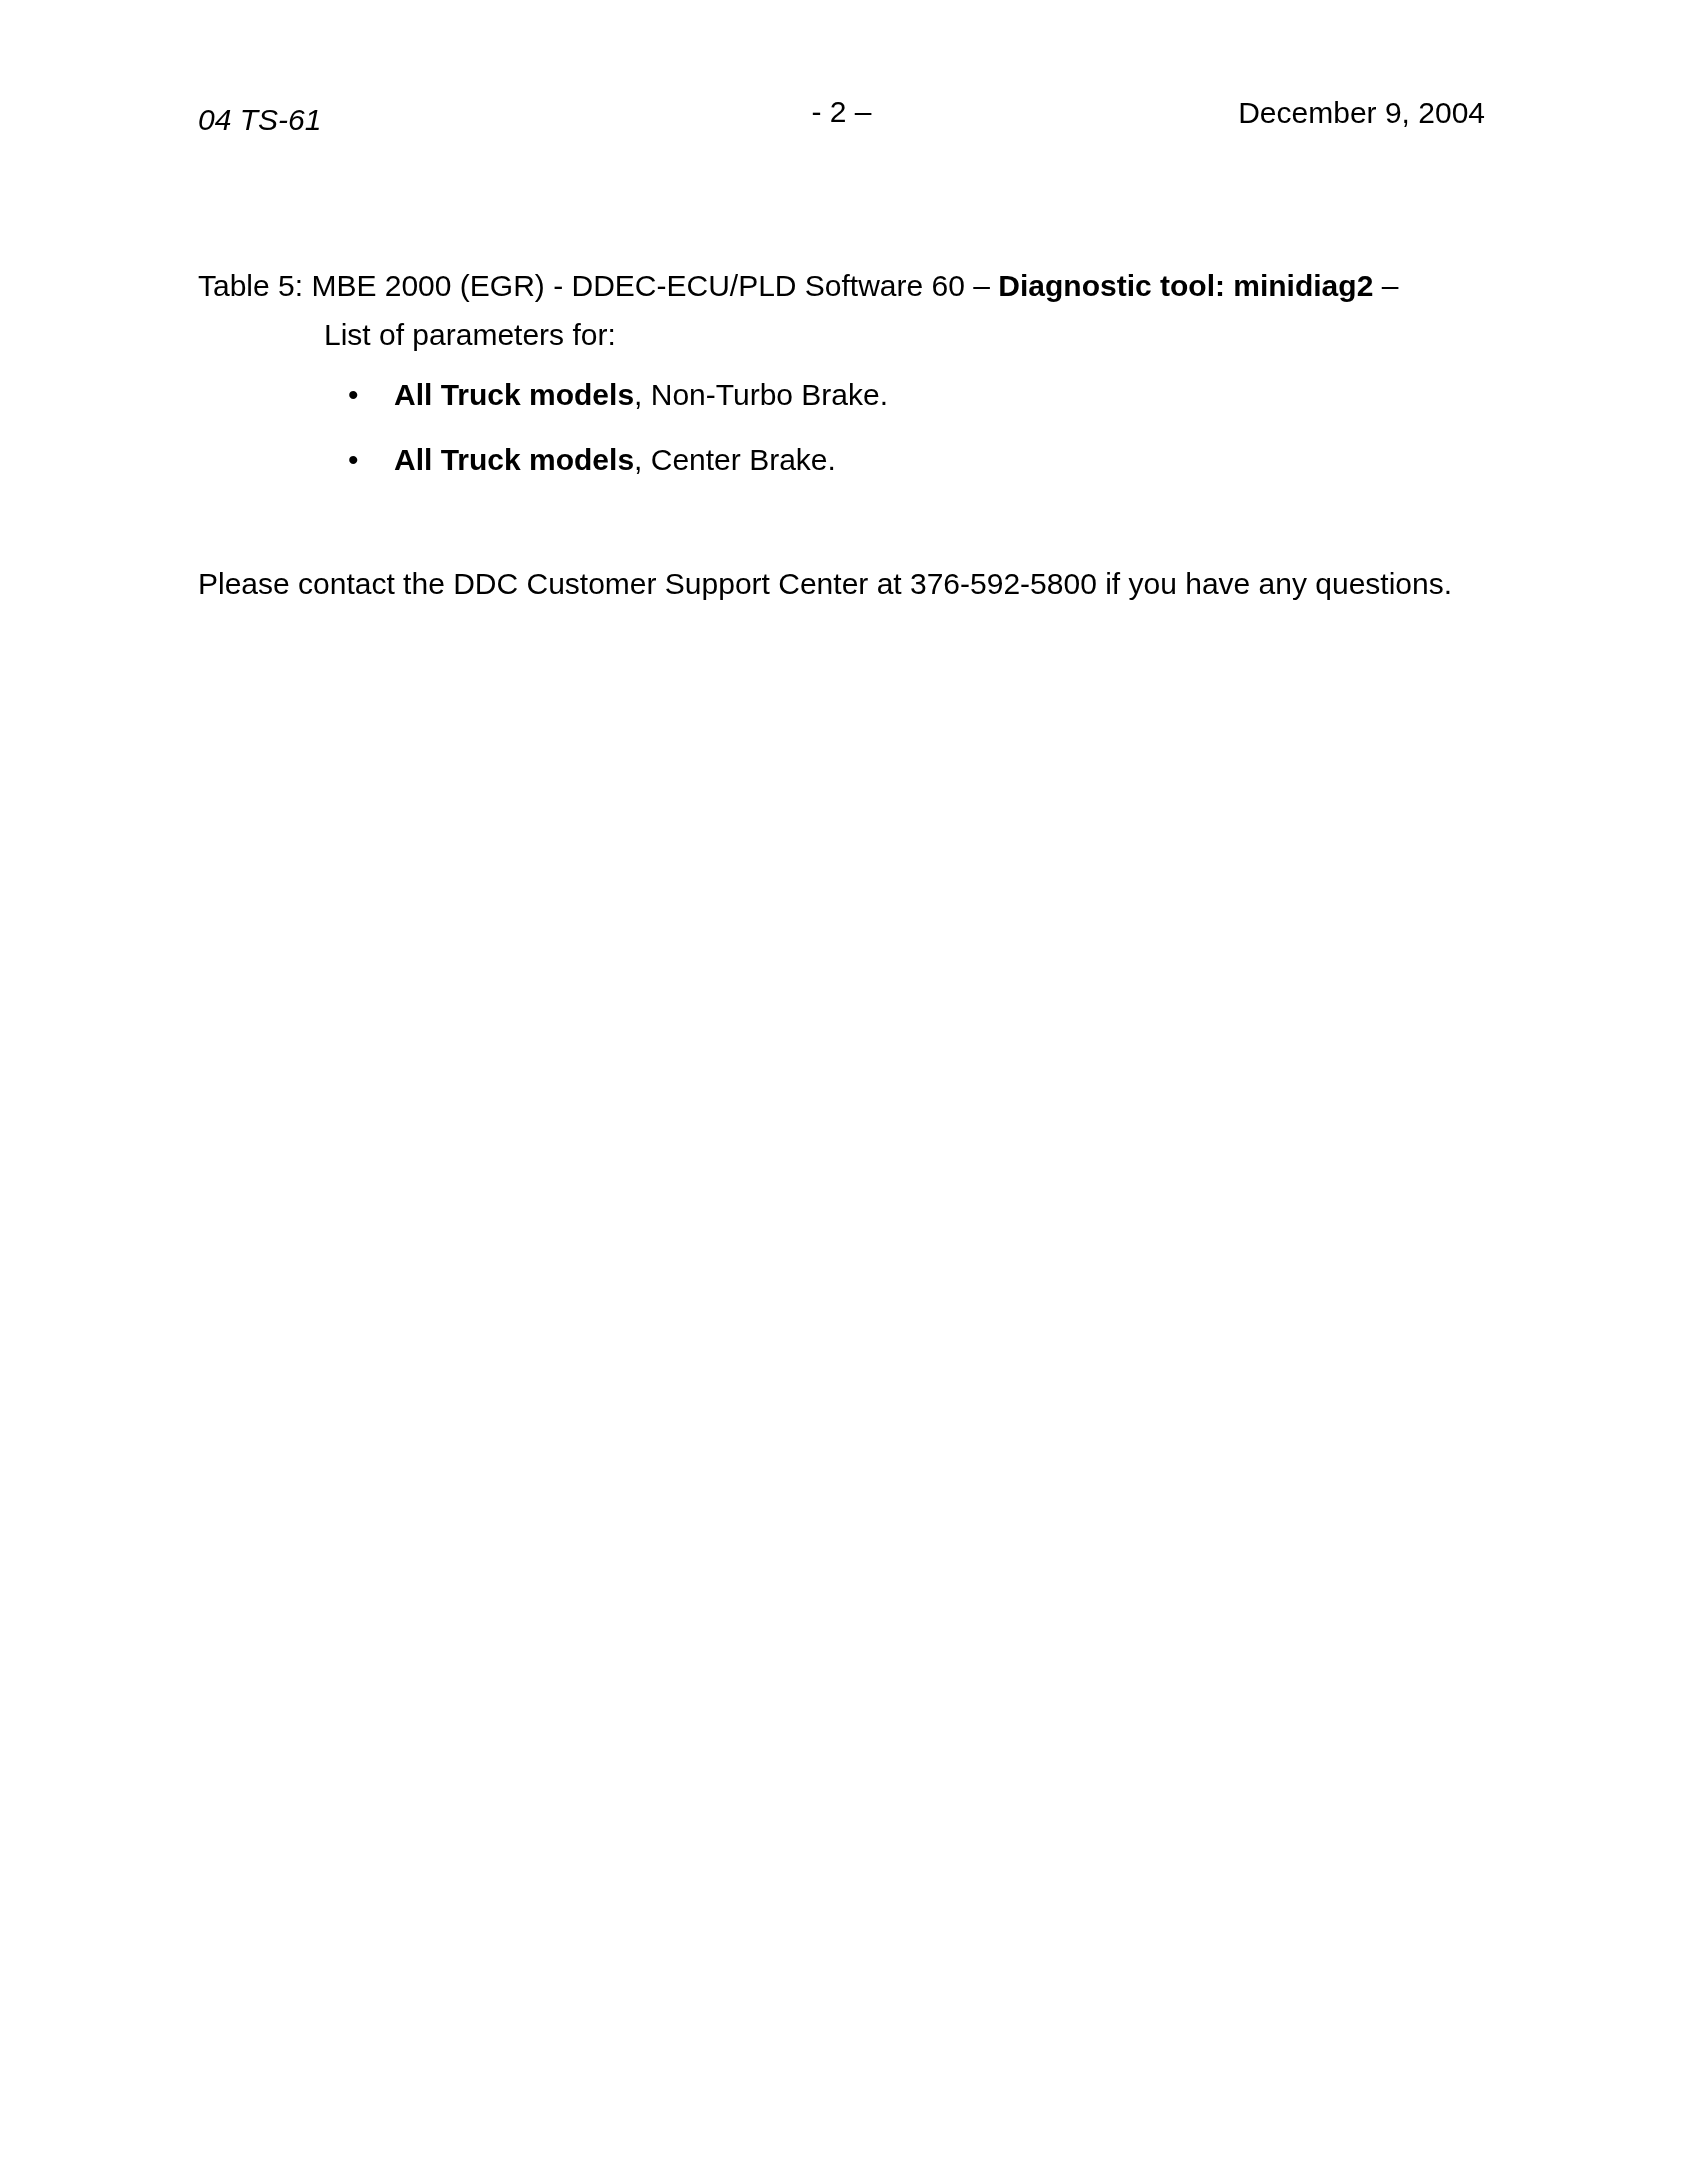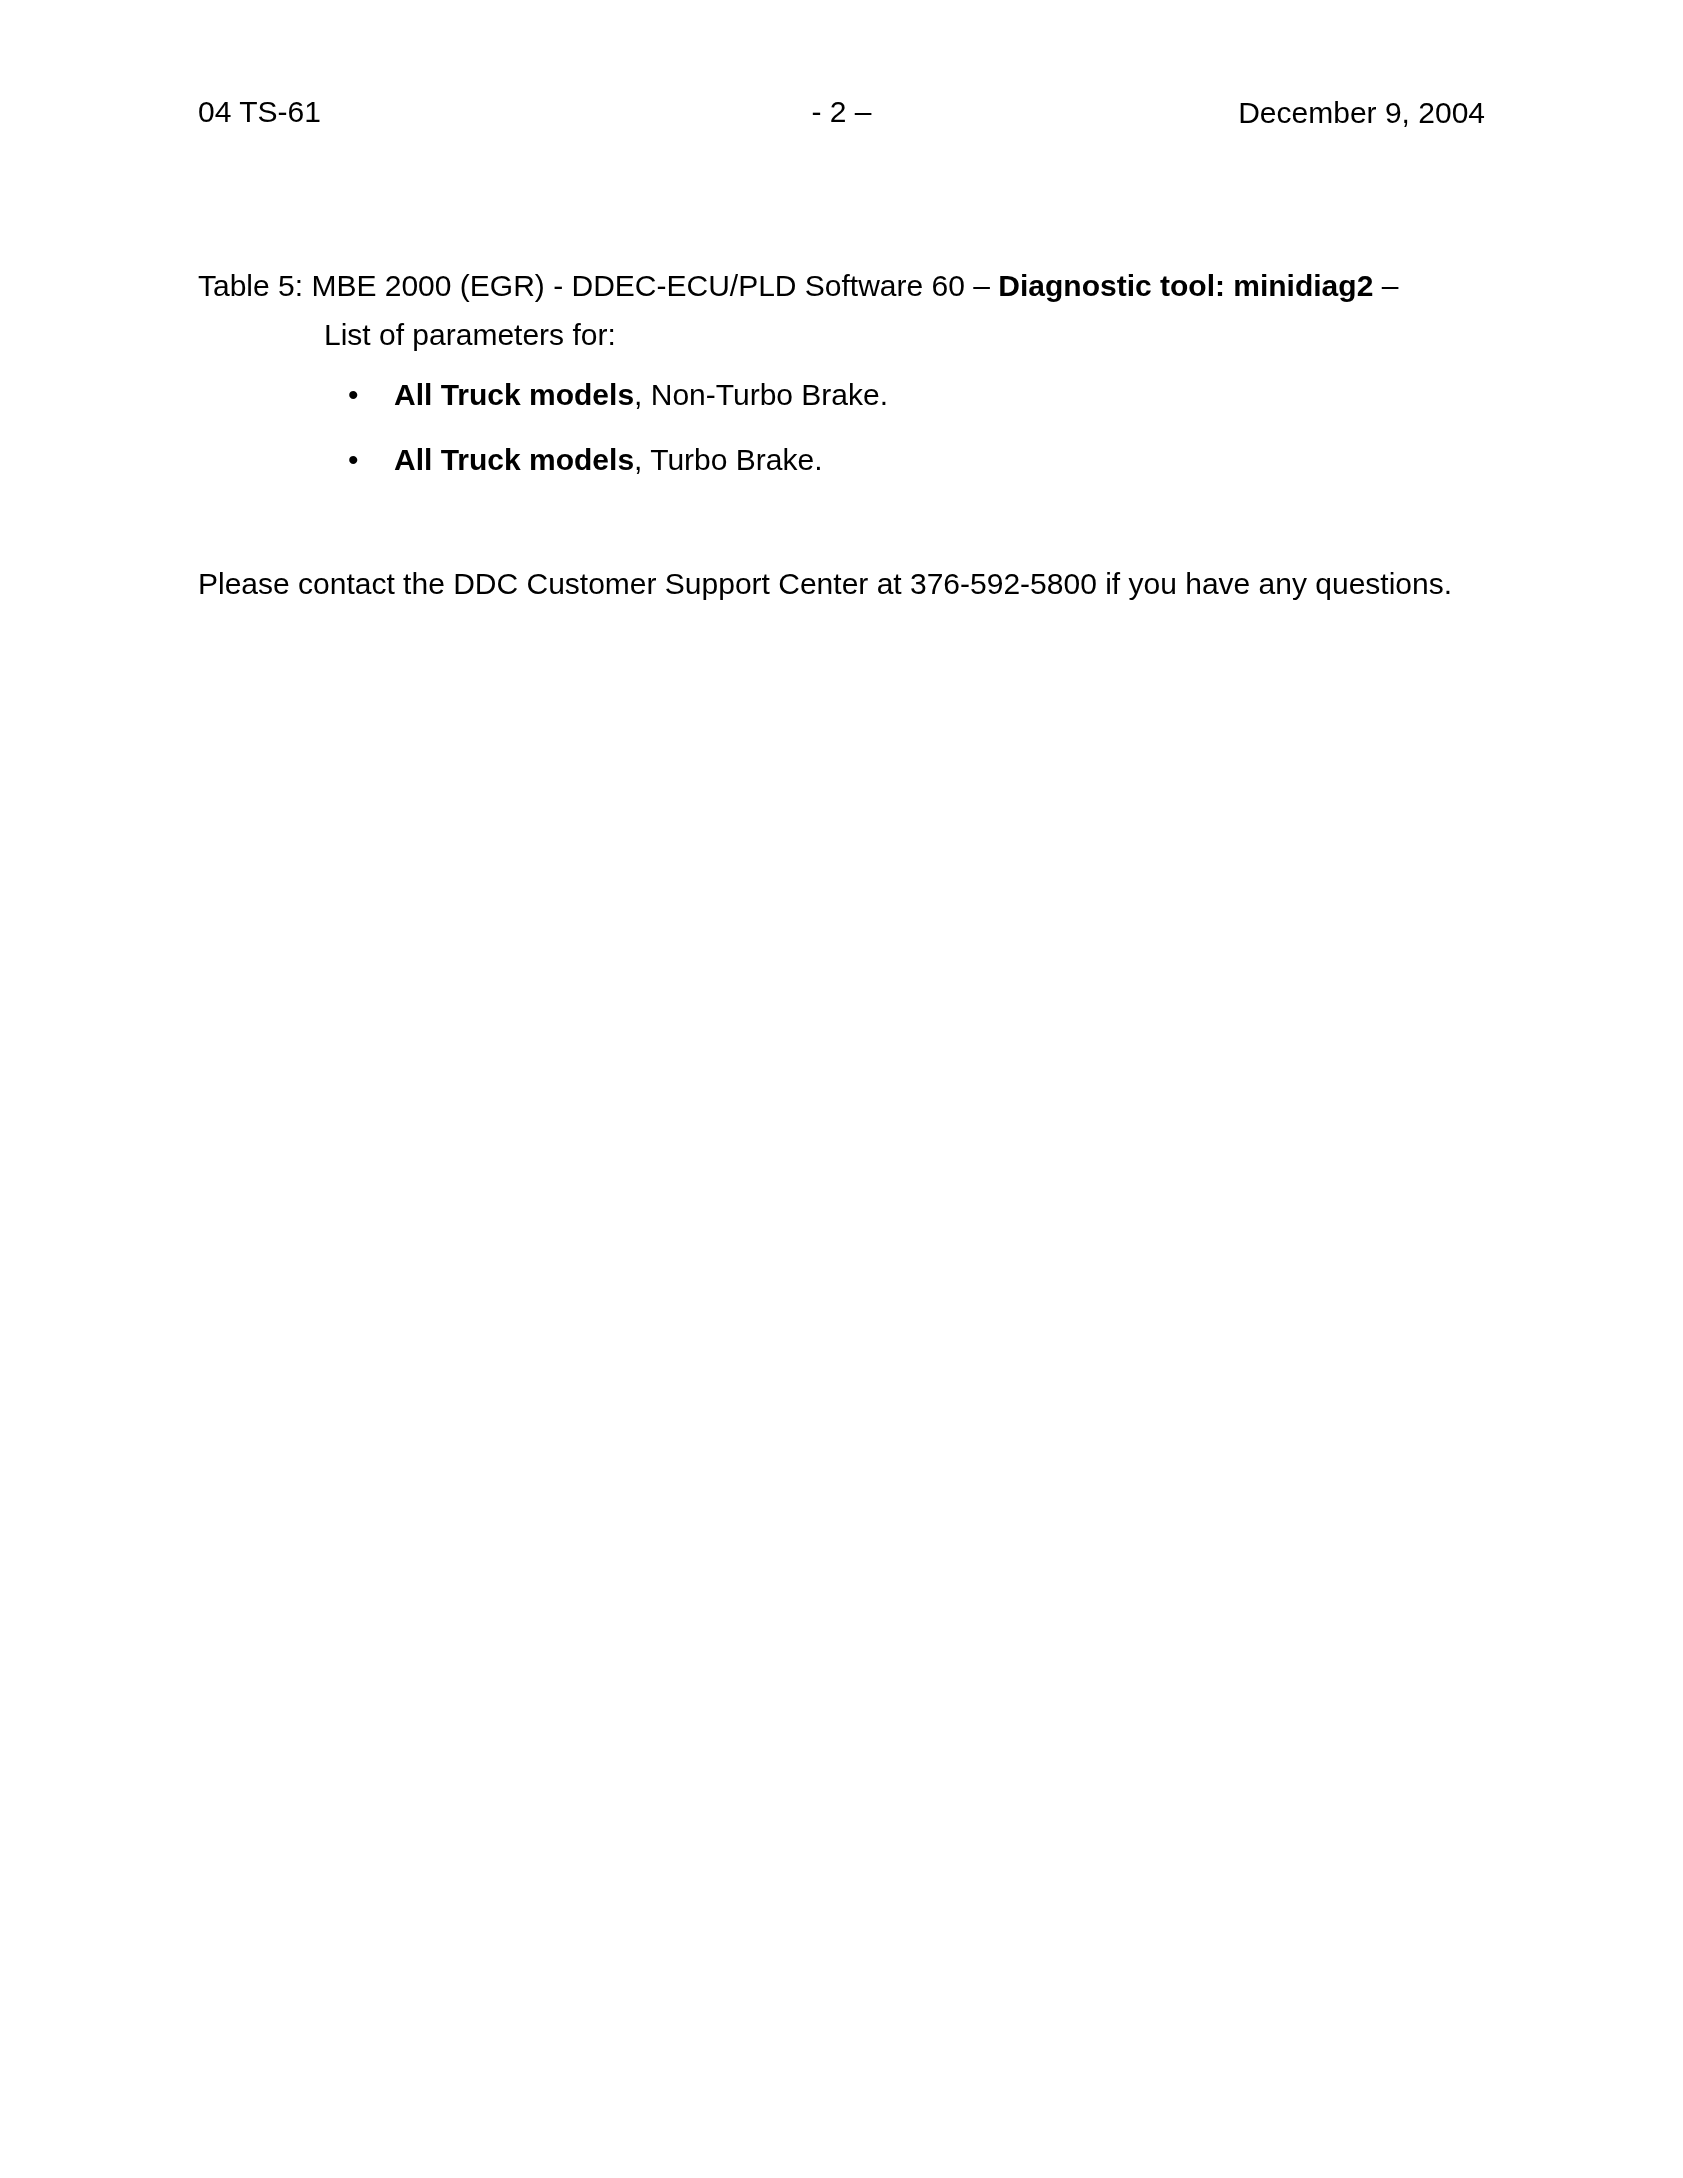--- a/index.html
+++ b/index.html
@@ -21,21 +21,21 @@
   .b { font-weight: bold; margin-top: 24px; }
 
   
   .header {
     position: absolute;
     top: 94px;
     left: 198px;
     right: 198px;
     height: 36px;
   }
-  .h-left   { position: absolute; left: 0; top: 0; }
+  .h-left   { position: absolute; left: 0; top: 8px; font-style: italic; }
   .h-center { position: absolute; left: 0; right: 0; top: 0; text-align: center; }
   .h-right  { position: absolute; right: 0; top: 1px; }
 
   
   .caption-line1 { top: 268px; left: 198px; }
   .caption-line2 { top: 317px; left: 324px; }
 
   
   .bullet { left: 348px; display: flex; }
   .bullet-1 { top: 377px; }
@@ -64,19 +64,19 @@
 
   <div class="abs caption-line2">List of parameters for:</div>
 
   <div class="abs bullet bullet-1">
     <span class="dot">•</span>
     <span class="bt"><span class="b">All Truck models</span><span>, Non-Turbo Brake.</span></span>
   </div>
 
   <div class="abs bullet bullet-2">
     <span class="dot">•</span>
-    <span class="bt"><span class="b">All Truck models</span><span>, Turbo Brake.</span></span>
+    <span class="bt"><span class="b">All Truck models</span><span>, Center Brake.</span></span>
   </div>
 
   <p class="abs contact">Please contact the DDC Customer Support Center at 376-592-5800 if you have any questions.</p>
 
 </div>
 
 
 </body></html>

